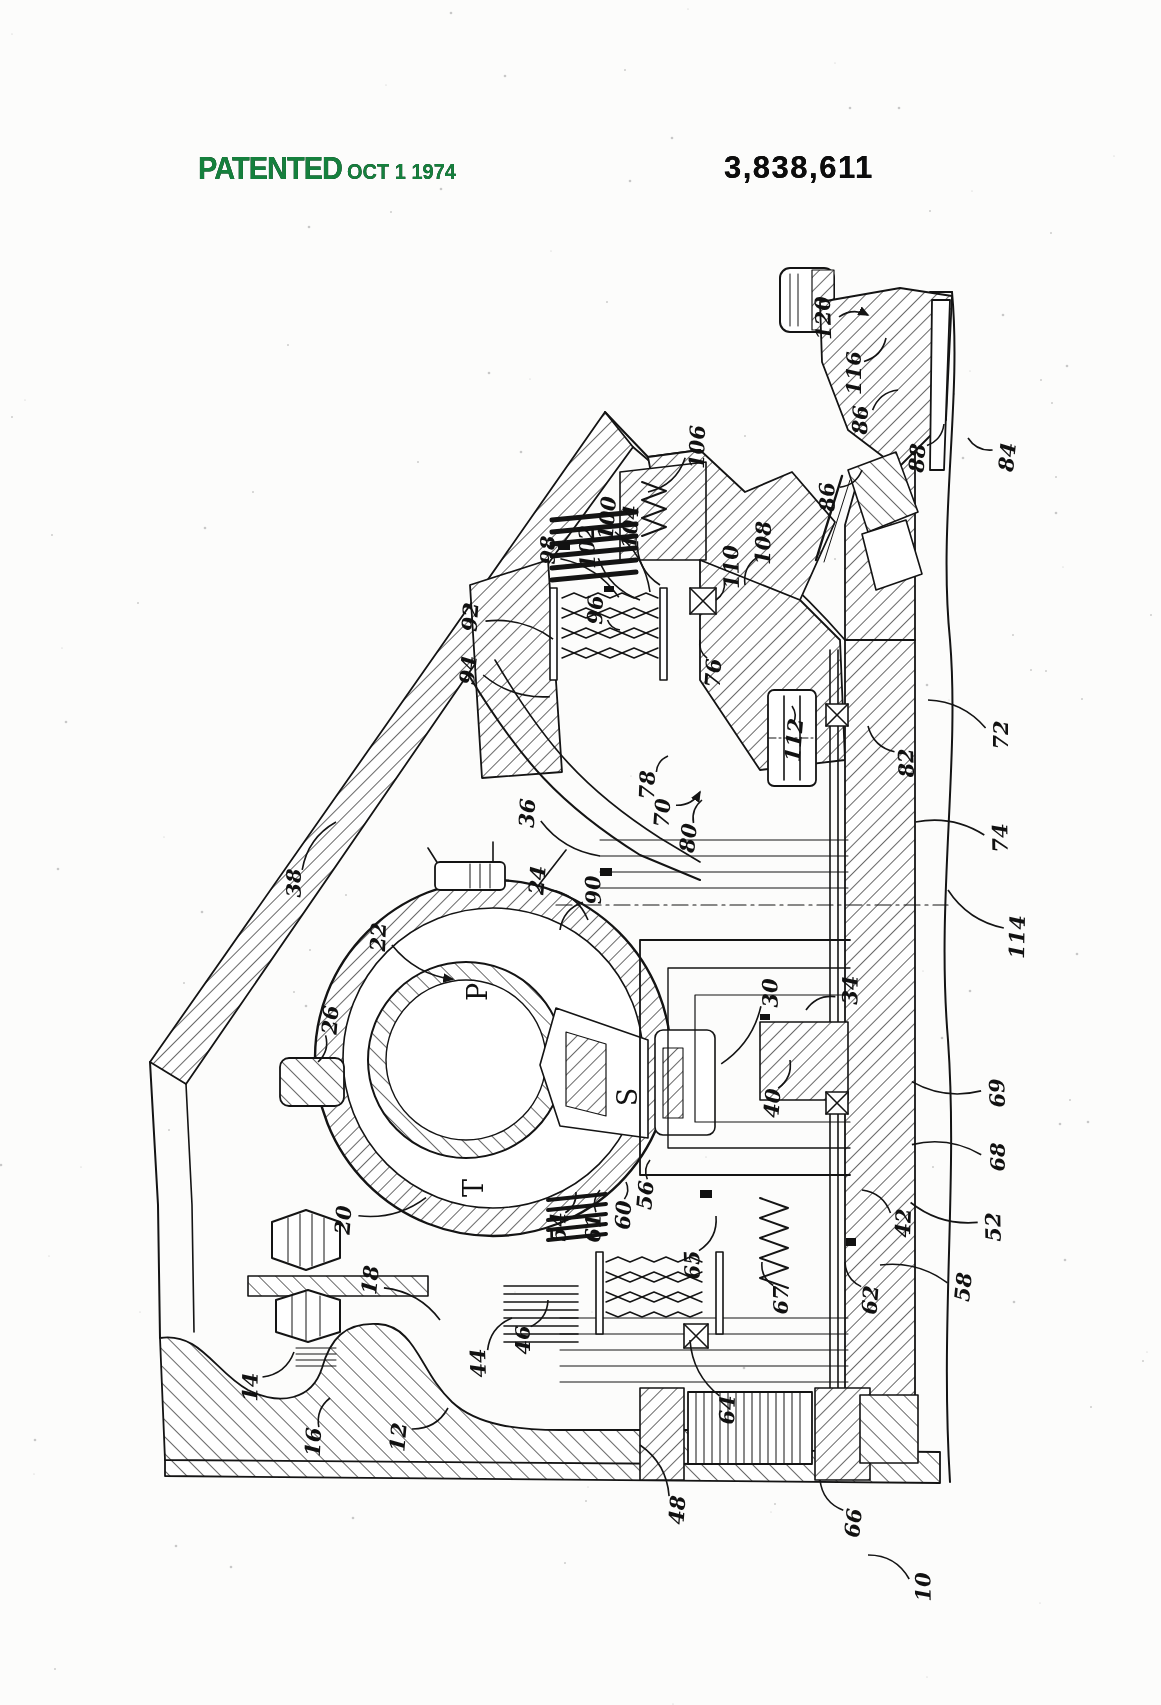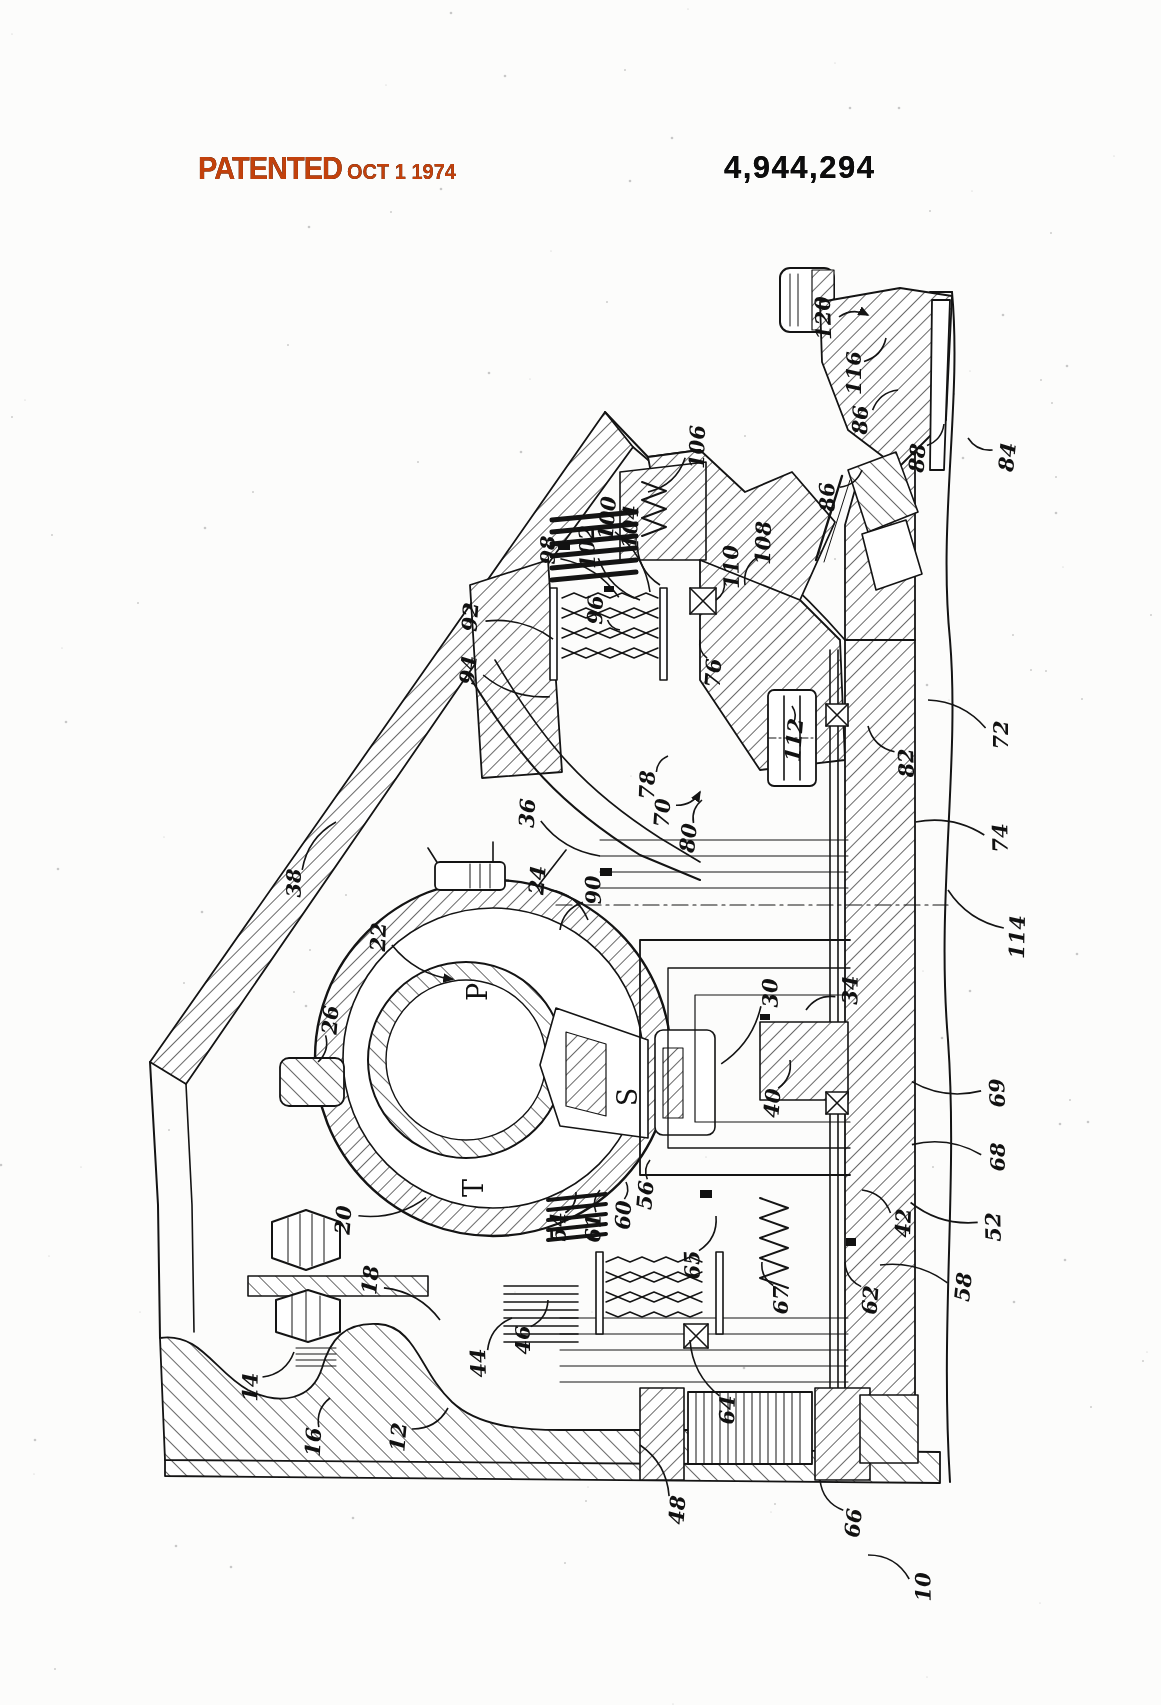--- a/index.html
+++ b/index.html
@@ -1,19 +1,19 @@
 <!DOCTYPE html>
 <html><head>
 <meta charset="utf-8">
 <style>
   html,body{margin:0;padding:0;background:#ffffff;}
   .page{position:relative;width:1161px;height:1705px;background:#fcfcfb;overflow:hidden;
         font-family:"Liberation Sans",sans-serif;color:#141414;}
   
-  .stamp{position:absolute;left:198px;top:152px;white-space:nowrap;color:#c2410c;}
+  .stamp{position:absolute;left:198px;top:152px;white-space:nowrap;color:#15803d;}
   .stamp .p{display:inline-block;font-weight:700;font-size:29px;letter-spacing:-1px;transform:scaleY(1.1);text-shadow:0 0 .5px #000;}
   .stamp .d{display:inline-block;font-weight:700;font-size:20px;margin-left:5px;letter-spacing:0;transform:scaleY(1.12);text-shadow:0 0 .4px #000;}
   .patnum{position:absolute;left:724px;top:150px;font-weight:700;font-size:31px;letter-spacing:1.5px;color:#0d0d0d;text-shadow:0 0 .5px #000;}
   
   .layer{position:absolute;left:0;top:0;width:1161px;height:1705px;}
   
   .ref-label{position:absolute;font-family:"DejaVu Serif",serif;font-style:italic;font-weight:700;
              font-size:21px;color:#111;white-space:nowrap;transform-origin:50% 50%;}
   .ref-letter{position:absolute;font-family:"DejaVu Serif",serif;font-weight:400;
               font-size:27px;color:#111;white-space:nowrap;transform-origin:50% 50%;}
@@ -474,15 +474,15 @@
       <span class="ref-label" style="left: 522px; top: 1340px; transform: translate(-50%, -50%) rotate(-90deg);">46</span>
       <span class="ref-label" style="left: 727px; top: 1410px; transform: translate(-50%, -50%) rotate(-88deg);">64</span>
       <span class="ref-label" style="left: 677px; top: 1510px; transform: translate(-50%, -50%) rotate(-86deg);">48</span>
       <span class="ref-label" style="left: 853px; top: 1523px; transform: translate(-50%, -50%) rotate(-84deg);">66</span>
       <span class="ref-label" style="left: 923px; top: 1587px; transform: translate(-50%, -50%) rotate(-91deg);">10</span>
     </div>
 
   <div class="stamp">
     <span class="p">PATENTED</span><span class="d">OCT  1 1974</span>
   </div>
-  <div class="patnum">4,944,294</div>
+  <div class="patnum">3,838,611</div>
 
 </div>
 
 </body></html>

